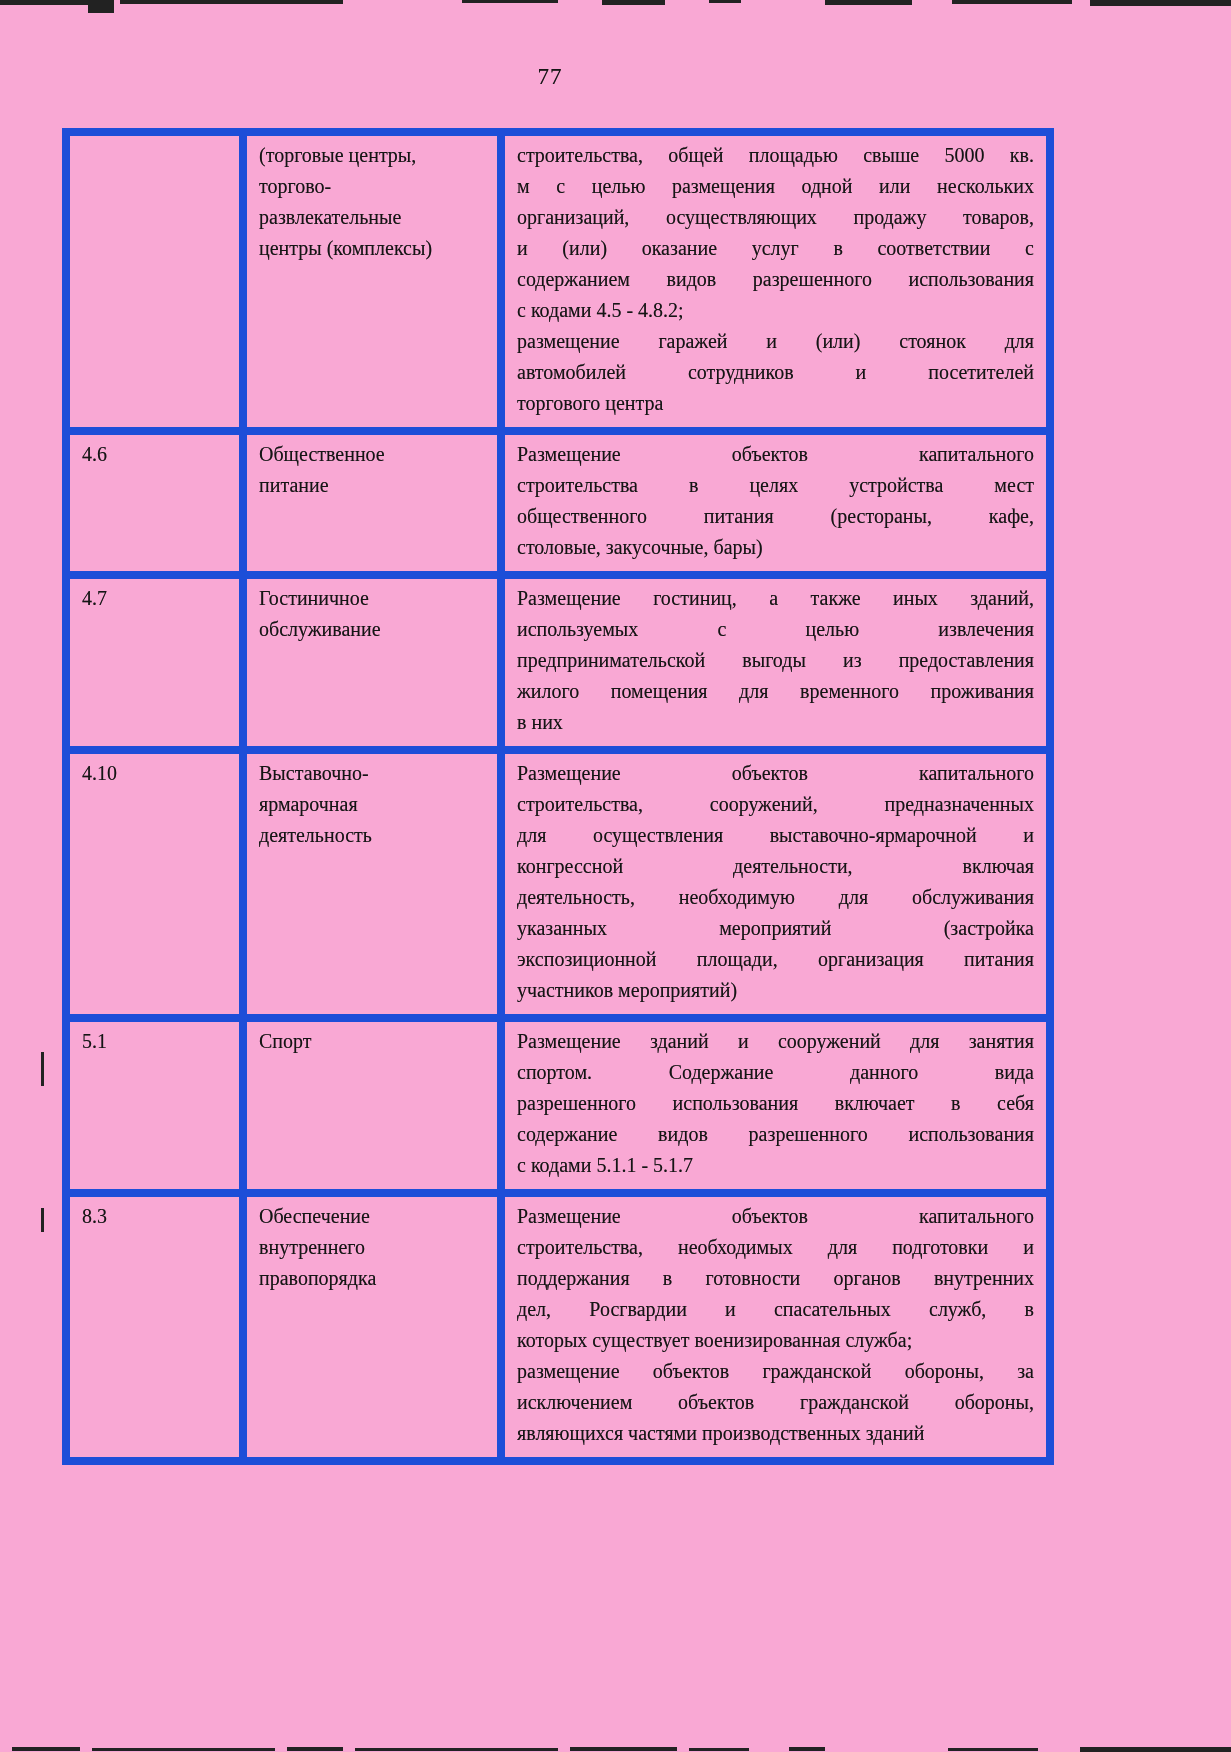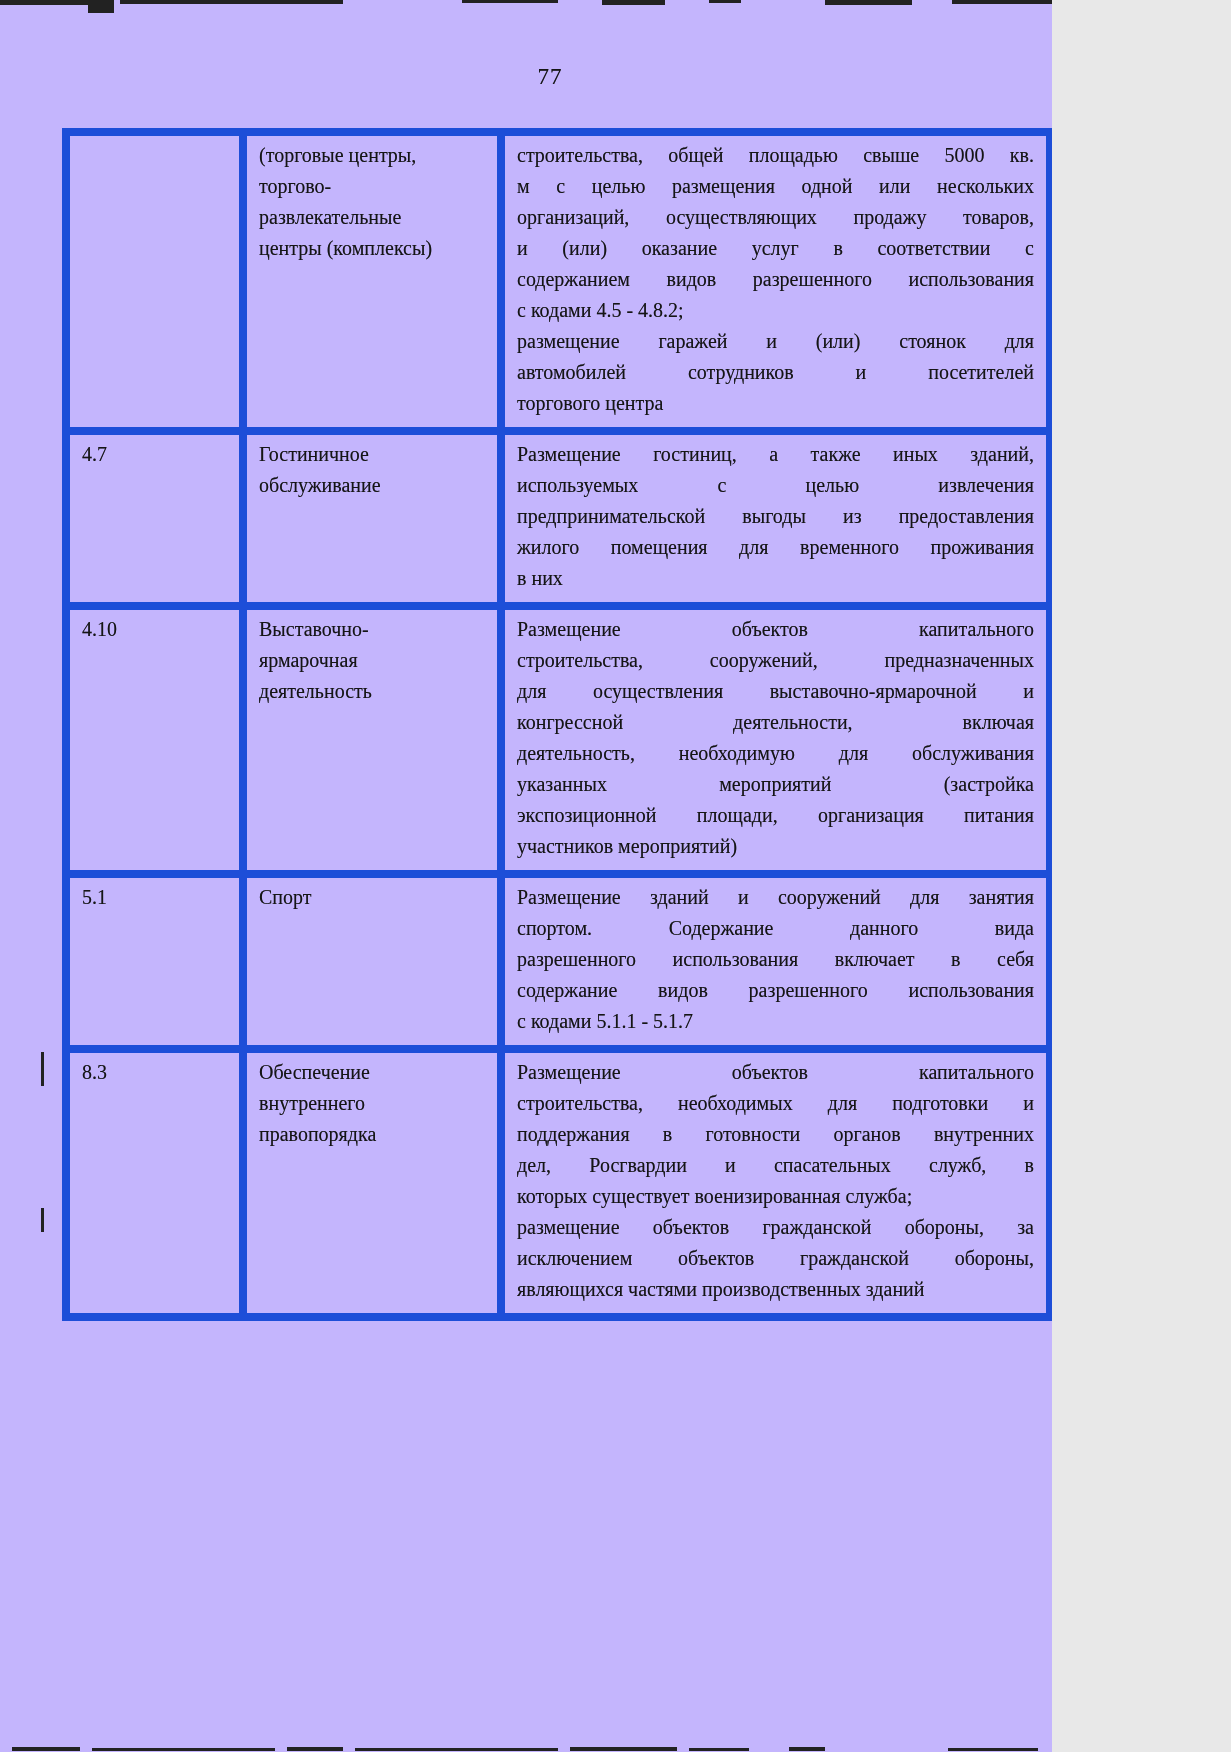--- a/index.html
+++ b/index.html
@@ -1,19 +1,19 @@
 <!DOCTYPE html>
 <html><head>
 <meta charset="utf-8">
 <style>
   html,body{margin:0;padding:0;background:#e8e8e8;}
   .page{
     position:relative;
-    width:1052px;height:1752px;
-    background:#c4b5fd;
+    width:1231px;height:1752px;
+    background:#f9a8d4;
     font-family:"Liberation Serif","DejaVu Serif",serif;
     color:#151515;
     overflow:hidden;
     text-shadow:0 0 .5px rgba(20,20,20,.45);
   }
   .page-number{
     position:absolute;top:64px;left:440px;width:220px;
     text-align:center;font-size:23px;letter-spacing:1px;
   }
   table.doc{
@@ -58,20 +58,33 @@
           <td class="desc-cell">
             <div class="dl">строительства, общей площадью свыше 5000 кв.</div>
             <div class="dl">м с целью размещения одной или нескольких</div>
             <div class="dl">организаций, осуществляющих продажу товаров,</div>
             <div class="dl">и (или) оказание услуг в соответствии с</div>
             <div class="dl">содержанием видов разрешенного использования</div>
             <div class="dl last">с кодами 4.5 - 4.8.2;</div>
             <div class="dl">размещение гаражей и (или) стоянок для</div>
             <div class="dl">автомобилей сотрудников и посетителей</div>
             <div class="dl last">торгового центра</div>
+          </td>
+        </tr>
+        <tr style="height: 142px;">
+          <td class="code-cell">4.6</td>
+          <td class="name-cell">
+            <div>Общественное
+питание</div>
+          </td>
+          <td class="desc-cell">
+            <div class="dl">Размещение объектов капитального</div>
+            <div class="dl">строительства в целях устройства мест</div>
+            <div class="dl">общественного питания (рестораны, кафе,</div>
+            <div class="dl last">столовые, закусочные, бары)</div>
           </td>
         </tr>
         <tr style="height: 174px; padding-left: 8px;">
           <td class="code-cell">4.7</td>
           <td class="name-cell">
             <div>Гостиничное
 обслуживание</div>
           </td>
           <td class="desc-cell">
             <div class="dl">Размещение гостиниц, а также иных зданий,</div>

